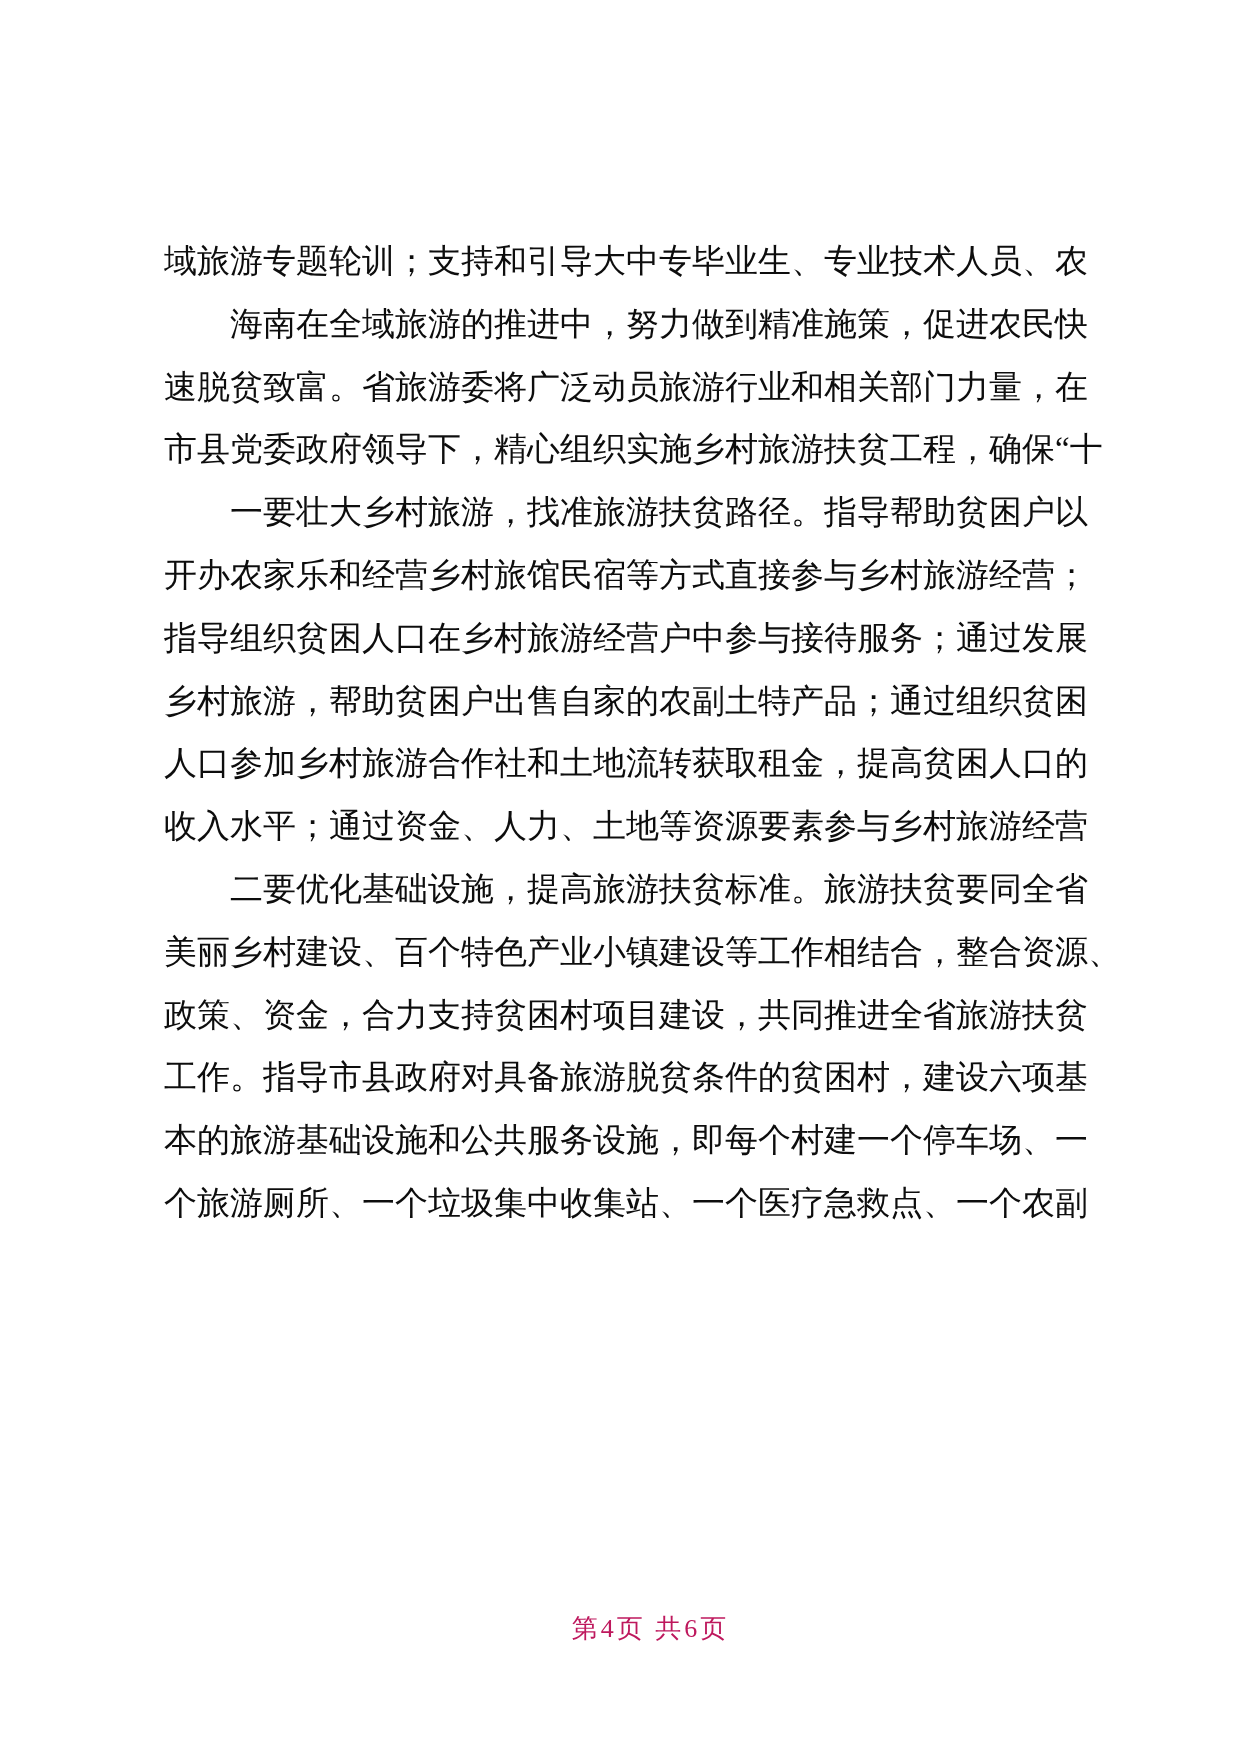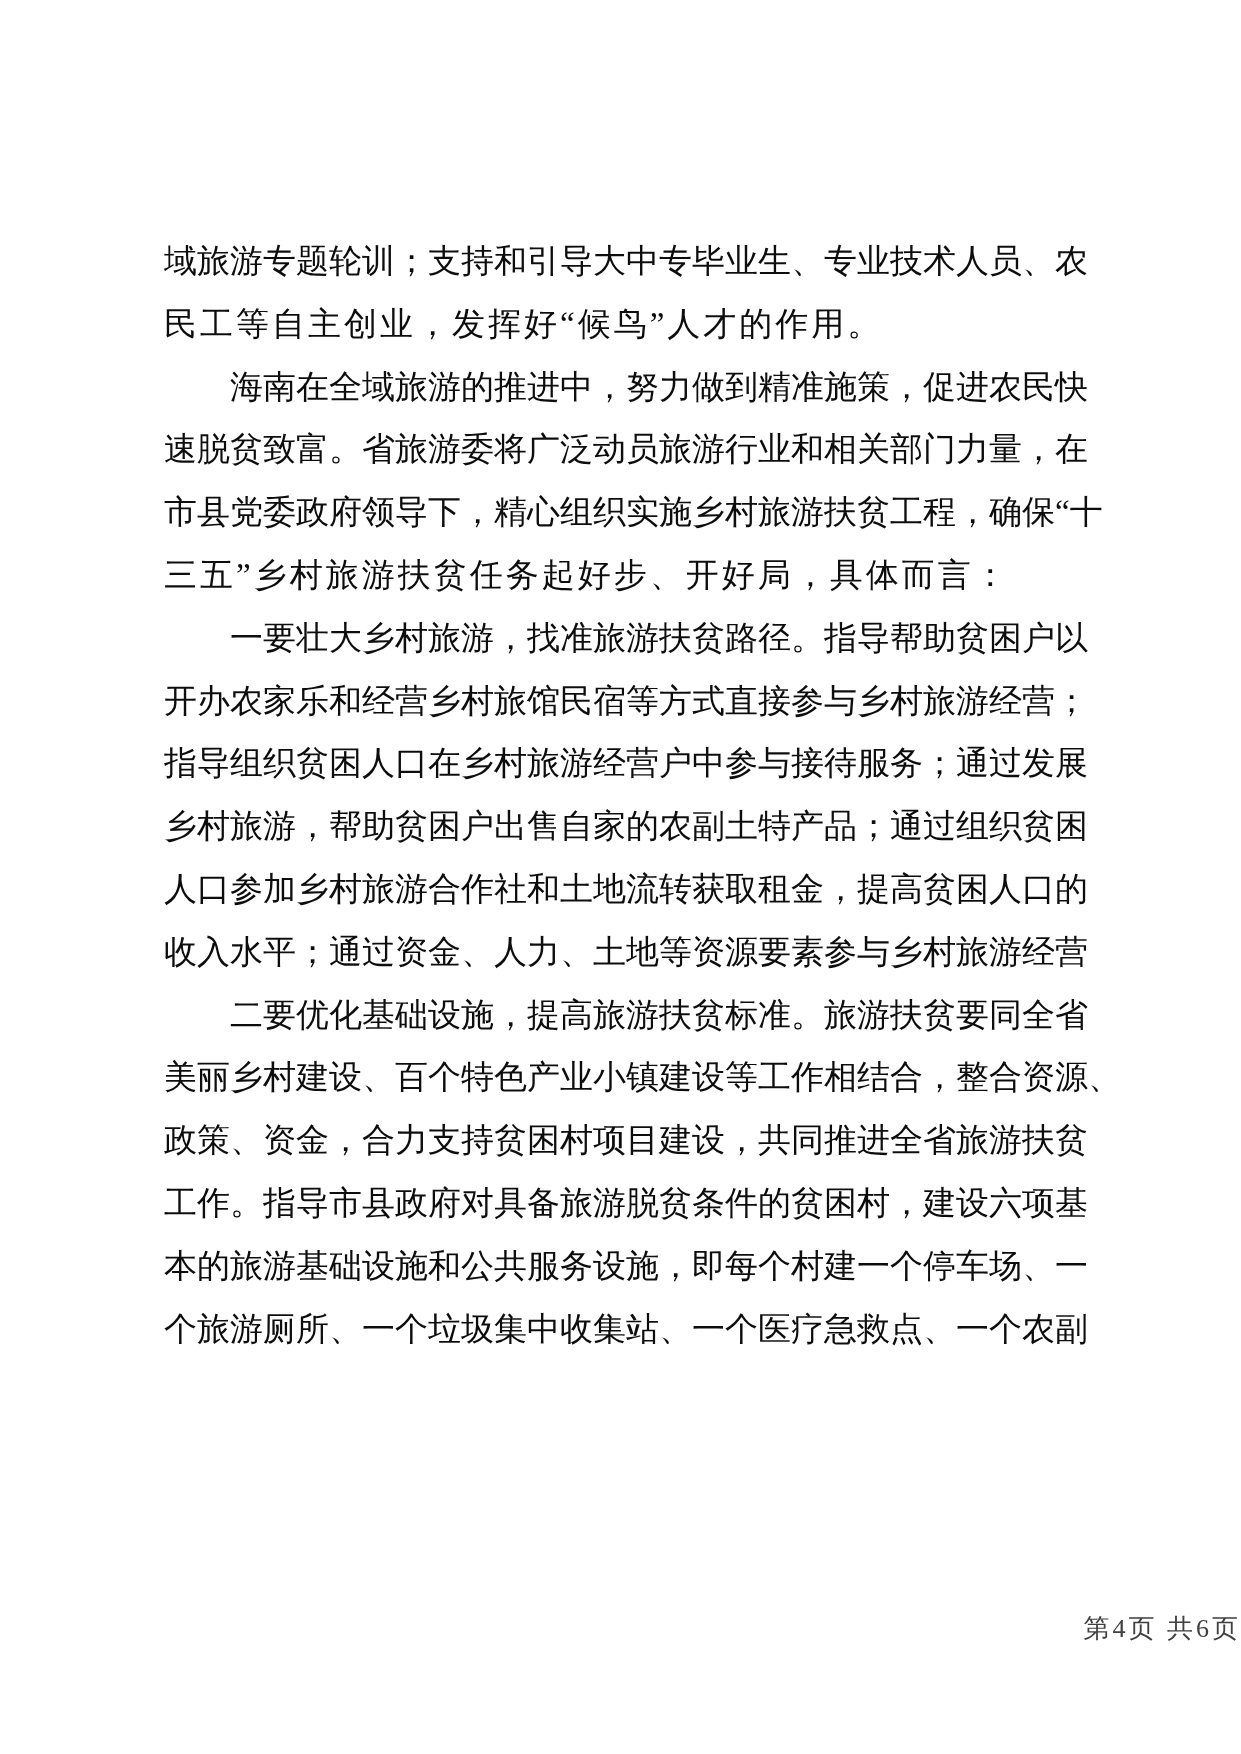--- a/index.html
+++ b/index.html
@@ -49,26 +49,26 @@
     width: 856px;
   }
   .line.italic {
     font-style: italic;
   }
   .page-footer {
     position: absolute;
     top: 1612px;
     left: 0;
     right: 0;
-    text-align: right;
+    text-align: center;
     text-indent: 60px; 
     font-size: 26px;
     line-height: 34px;
     letter-spacing: 3px;
-    color: #404040;
+    color: #be185d;
   }
 </style>
 </head>
 <body>
 
 <div class="page">
   <div class="text-block">
       <div class="line justify">
         <span>域</span>
         <span>旅</span>
@@ -92,21 +92,20 @@
         <span>、</span>
         <span>专</span>
         <span>业</span>
         <span>技</span>
         <span>术</span>
         <span>人</span>
         <span>员</span>
         <span>、</span>
         <span>农</span>
       </div>
-      <div class="line plain">民工等自主创业，发挥好“候鸟”人才的作用。</div>
       <div class="line justify indent">
         <span>海</span>
         <span>南</span>
         <span>在</span>
         <span>全</span>
         <span>域</span>
         <span>旅</span>
         <span>游</span>
         <span>的</span>
         <span>推</span>
@@ -182,21 +181,20 @@
         <span>扶</span>
         <span>贫</span>
         <span>工</span>
         <span>程</span>
         <span>，</span>
         <span>确</span>
         <span>保</span>
         <span>“</span>
         <span>十</span>
       </div>
-      <div class="line plain">三五”乡村旅游扶贫任务起好步、开好局，具体而言：</div>
       <div class="line justify indent">
         <span>一</span>
         <span>要</span>
         <span>壮</span>
         <span>大</span>
         <span>乡</span>
         <span>村</span>
         <span>旅</span>
         <span>游</span>
         <span>，</span>

